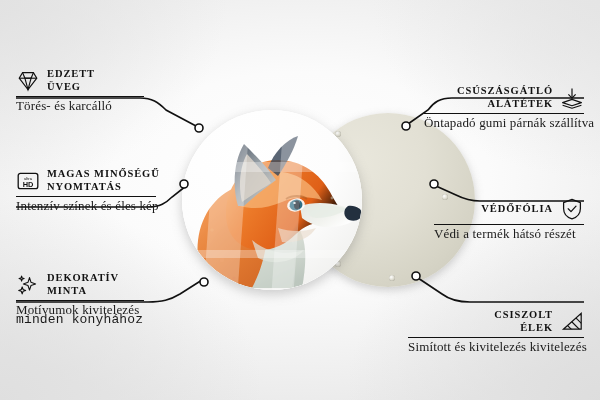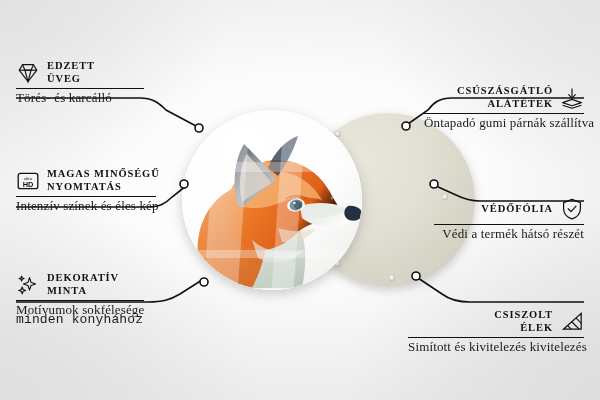--- a/index.html
+++ b/index.html
@@ -54,21 +54,21 @@
     font-size:10.5px;letter-spacing:.9px;color:#111;line-height:12.5px;
     text-transform:uppercase;font-weight:700;white-space:nowrap;
   }
   .feat .rule{height:1.4px;background:#111;margin-top:3px;}
   .feat .sub{
     font-size:13px;color:#1a1a1a;line-height:10px;margin-top:3.5px;white-space:nowrap;
     letter-spacing:.15px;
   }
   .feat.right .row{justify-content:flex-end;margin-top:25px;}
   .feat.right .ttl{text-align:right;}
-  .feat.right .sub{text-align:right;}
+  .feat.right .sub{text-align:left;}
 
   .ico{width:24px;height:24px;flex:0 0 24px;display:block;}
   .ico svg{display:block;width:24px;height:24px;}
 
   
   #wires{position:absolute;left:0;top:0;width:600px;height:400px;pointer-events:none;}
 </style>
 </head>
 <body>
 
@@ -197,21 +197,21 @@
     <g fill="#ffffff" stroke="#111111" stroke-width="1.6">
       <circle cx="199" cy="128" r="4"></circle>
       <circle cx="184" cy="184" r="4"></circle>
       <circle cx="204" cy="282" r="4"></circle>
       <circle cx="406" cy="126" r="4"></circle>
       <circle cx="434" cy="184" r="4"></circle>
       <circle cx="416" cy="276" r="4"></circle>
     </g>
   </svg>
 
-  <div class="feat left" style="left:16px;top:60px;width:140px;">
+  <div class="feat left" style="left:16px;top:68px;width:140px;">
     <div class="row">
       <span class="ico">
         <svg viewBox="0 0 24 24" fill="none" stroke="#111" stroke-width="1.15">
           <path d="M3.2 9.2 L12 20.6 L20.8 9.2 L17.4 3.6 L6.6 3.6 Z"></path>
           <path d="M3.2 9.2 H20.8"></path>
           <path d="M6.6 3.6 L8.9 9.2 L12 20.6 L15.1 9.2 L17.4 3.6"></path>
           <path d="M8.9 9.2 H15.1"></path>
         </svg>
       </span>
       <span>
@@ -249,21 +249,21 @@
           <path d="M6.2 13.9 L7.1 16.5 L9.7 17.4 L7.1 18.3 L6.2 20.9 L5.3 18.3 L2.7 17.4 L5.3 16.5 Z"></path>
           <path d="M5.6 3.1 L6.2 5.0 L8.1 5.6 L6.2 6.2 L5.6 8.1 L5.0 6.2 L3.1 5.6 L5.0 5.0 Z"></path>
         </svg>
       </span>
       <span>
         <div class="ttl">DEKORATÍV</div>
         <div class="ttl">MINTA</div>
       </span>
     </div>
     <div class="rule" style="width:128px;"></div>
-    <div class="sub">Motívumok sokfélesége</div>
+    <div class="sub">Motívumok kivitelezés</div>
     <div class="sub" style="margin-top:0;font-family:Liberation Mono, monospace;">minden konyhához</div>
   </div>
 
   <div class="feat right" style="right:16px;top:60px;width:160px;">
     <div class="row">
       <span>
         <div class="ttl">CSÚSZÁSGÁTLÓ</div>
         <div class="ttl">ALÁTÉTEK</div>
       </span>
       <span class="ico">

